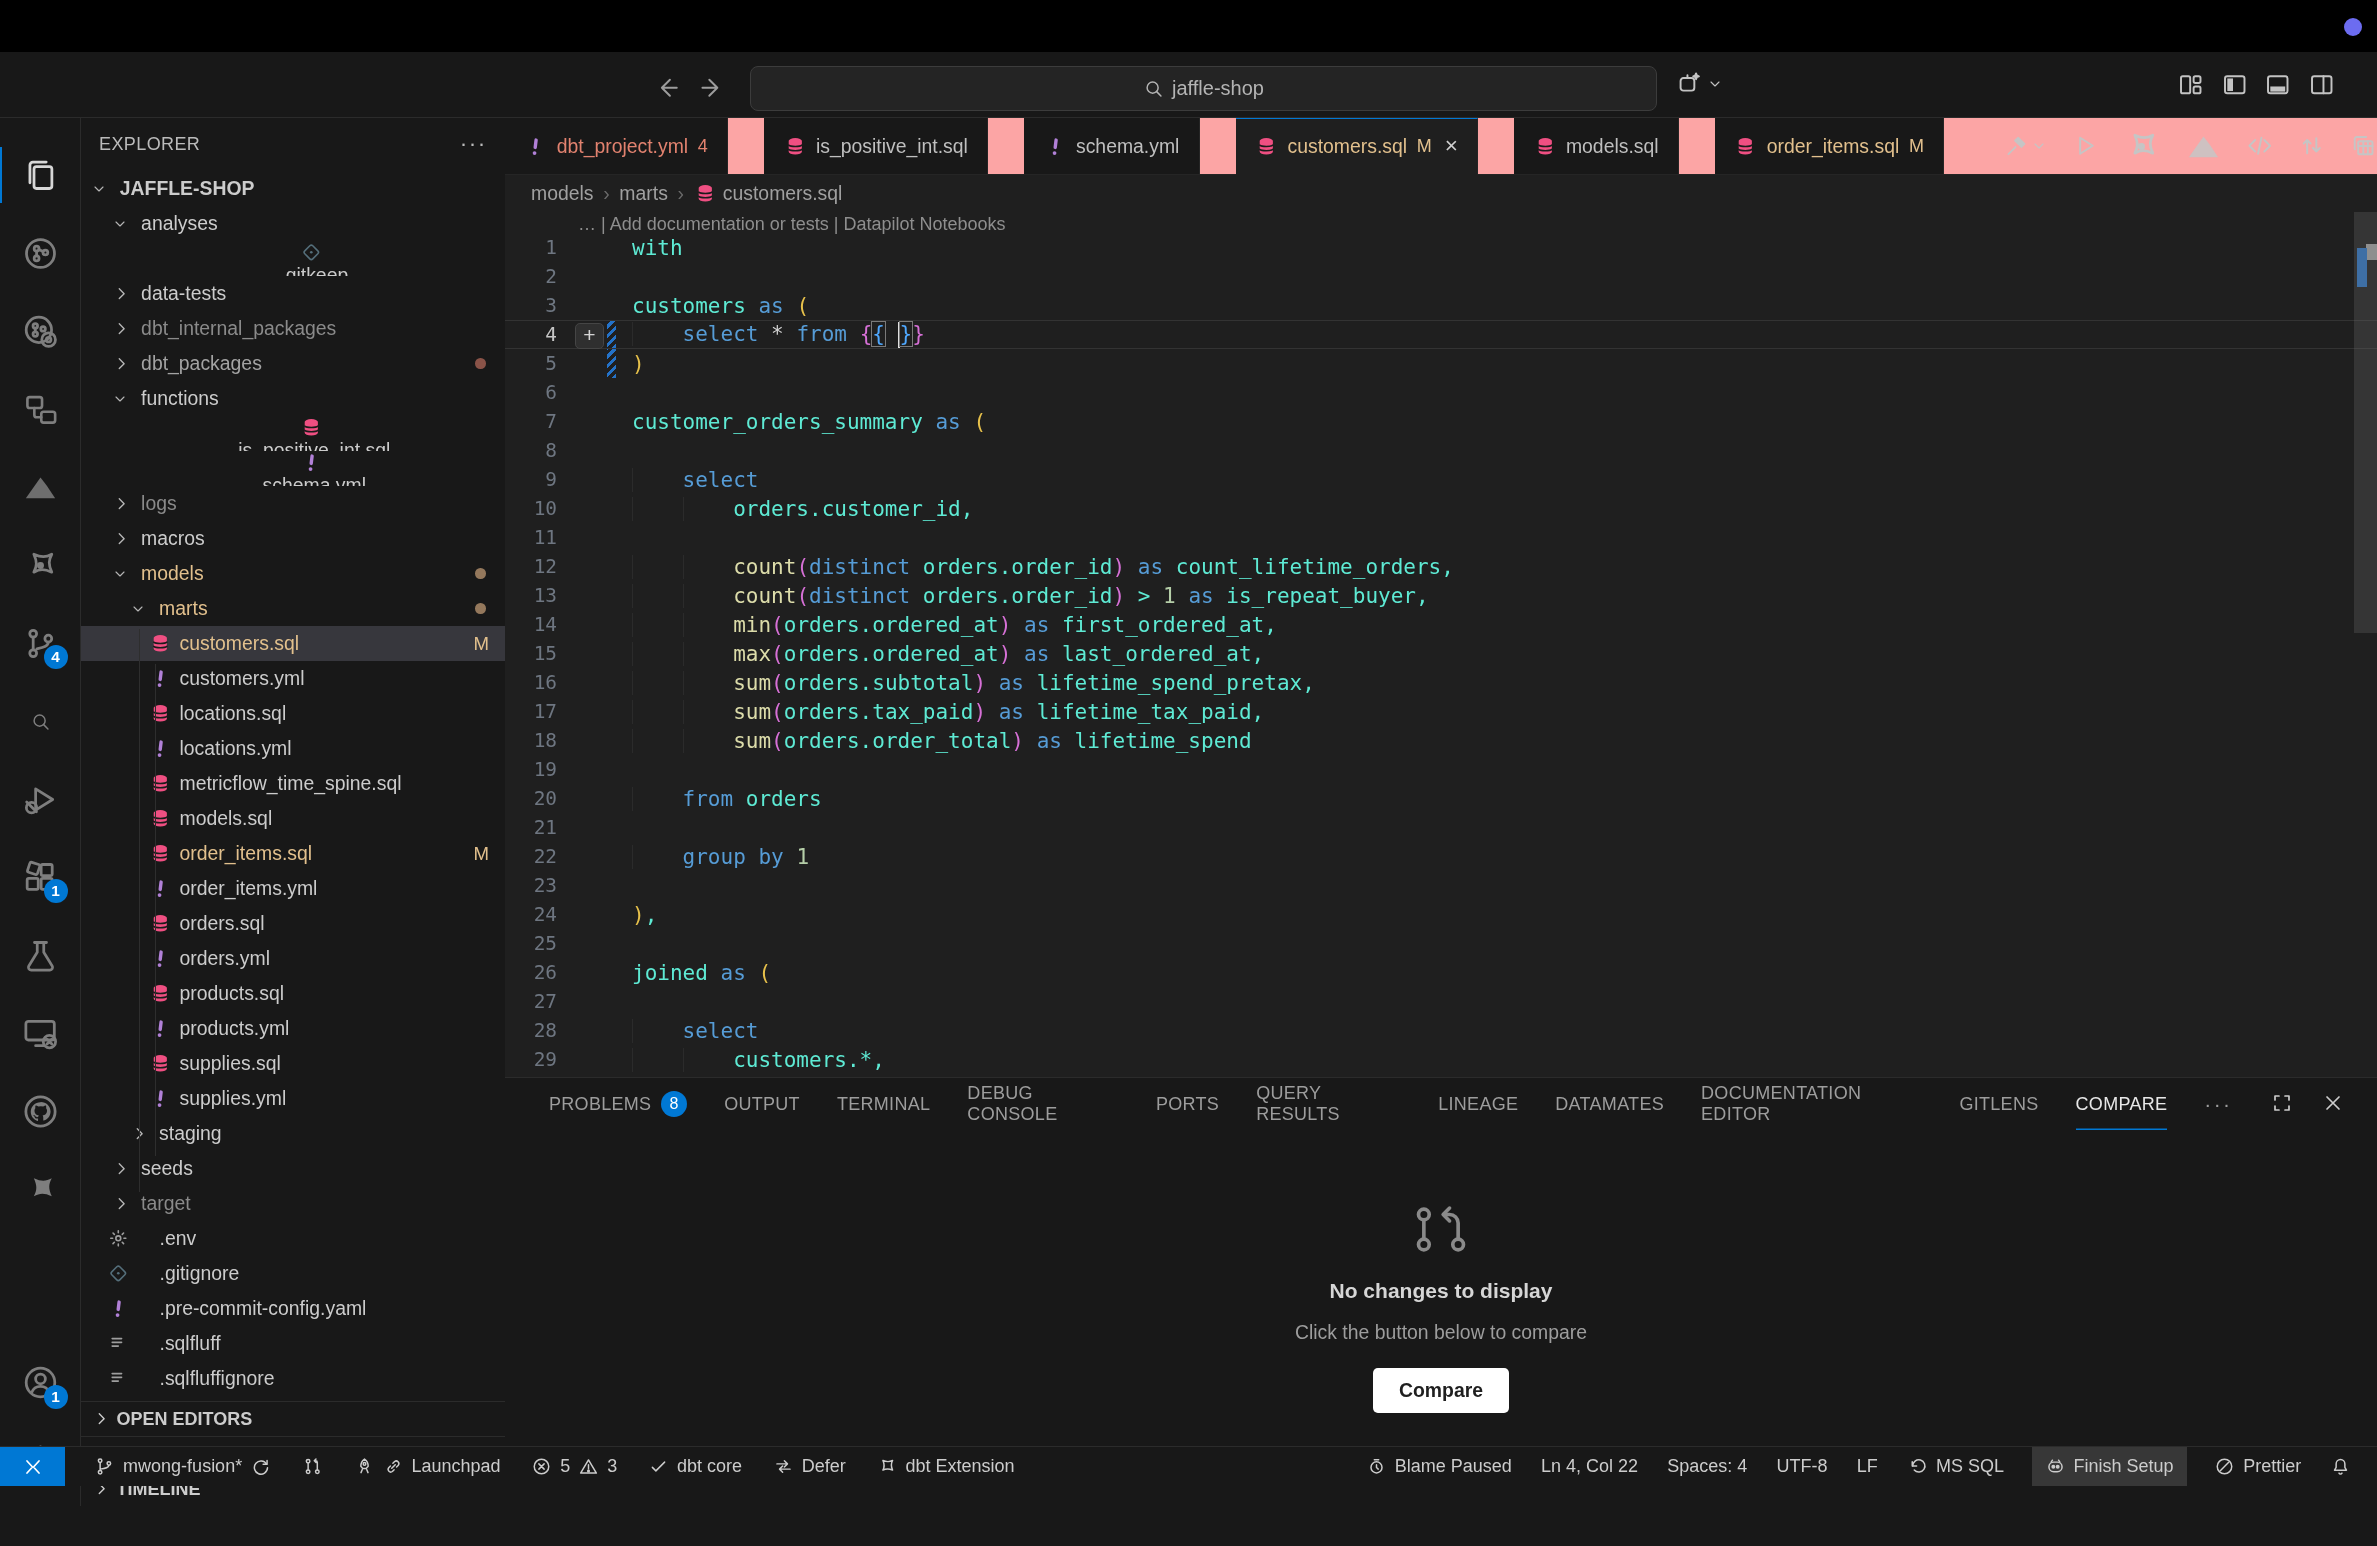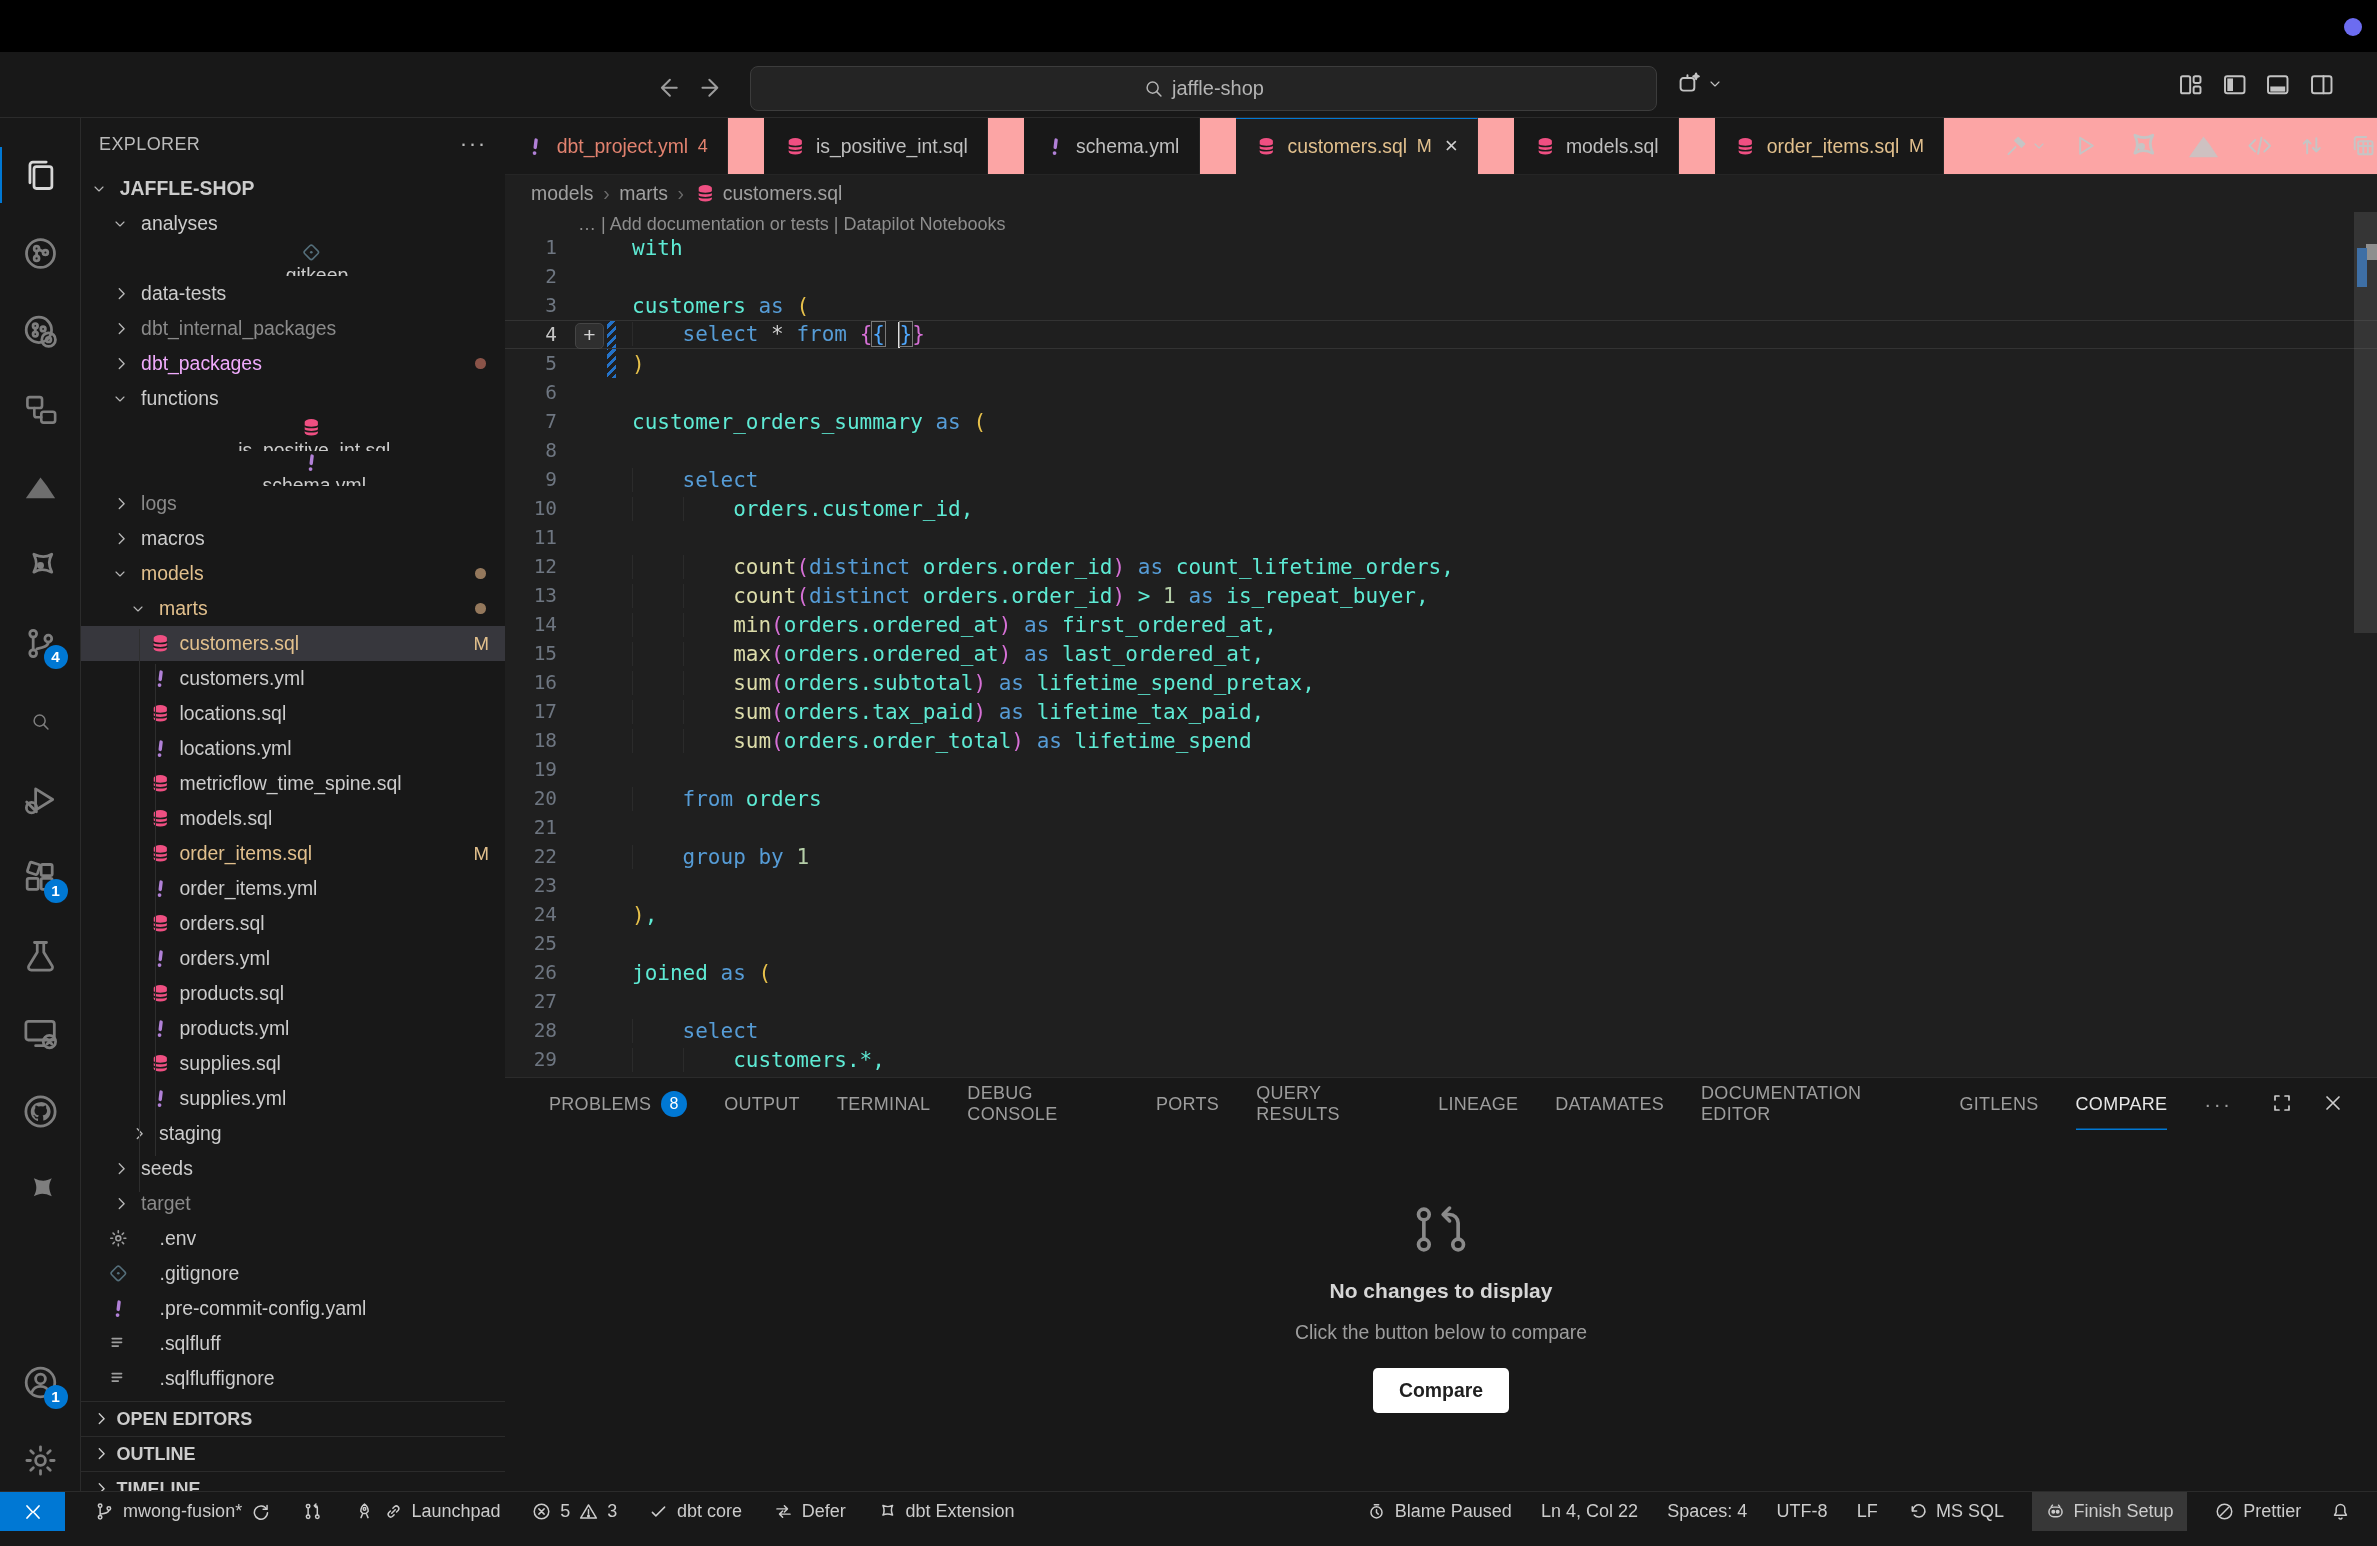--- a/index.html
+++ b/index.html
@@ -37,21 +37,21 @@
   #tree { position:absolute; left:0; top:53px; width:100%; }
   .trow { position:relative; height:35px; display:flex; align-items:center; font-size:19.4px; color:#cccccc; white-space:nowrap; }
   .trow.selected { background:#37373d; }
   .trow .chev { width:22.6px; color:#b6b6b6; flex:none; display:flex; }
   .trow .ficon { width:26px; flex:none; display:flex; justify-content:center; }
   .trow .lbl { margin-left:6.5px; overflow:hidden; text-overflow:ellipsis; }
   .trow .spacer { flex:1; }
   .trow .badge-m { color:#e2c08d; font-size:18.6px; margin-right:16px; }
   .trow .badge-dot { width:10.5px; height:10.5px; border-radius:50%; margin-right:19.4px; }
   .c-root { font-weight:bold; }
-  .col-yellow { color:#e2c08d; } .col-gray { color:#8a8a8a; } .col-red { color:#f0abfc; }
+  .col-yellow { color:#e2c08d; } .col-gray { color:#8a8a8a; } .col-red { color:#a3a3a3; }
   .ind-root { padding-left:9.7px; } .ind-f1 { padding-left:31px; } .ind-fr { padding-left:24px;gap:22px; }
   .ind-file1 { padding-left:36px;flex-direction:column; } .ind-f2 { padding-left:49px; } .ind-file2 { padding-left:66px; }
   .tguide { position:absolute; width:0.8px; background:#2e2e2e; }
   #sections { position:absolute; left:0; bottom:0; width:100%; }
   .sect { height:35px; border-top:0.8px solid #2b2b2b; display:flex; align-items:center; padding-left:11.3px; font-size:18px; font-weight:bold; color:#cccccc; gap:4.9px; }
 
   
   #editorcol { position:absolute; left:505px; top:0; right:0; height:100%; background:#1f1f1f; }
   #tabbar { position:absolute; left:0; top:0; right:0; height:57px; background:#fca5a5; display:flex; border-bottom:0.8px solid #252525;gap:36px; }
   .tab { position:relative; display:flex; align-items:center; gap:9.7px; padding:0 19.4px; font-size:19.4px; background:#181818; border-right:0.8px solid #252525; color:#bfbfbf; flex:none; }
@@ -98,21 +98,21 @@
   .ptab.more { font-size:21px; letter-spacing:2.4px; }
   #panel-actions { margin-left:auto; display:flex; gap:27.5px; padding-right:32px; color:#cccccc; }
   #panel-content { position:absolute; left:0; top:52px; right:0; bottom:0; display:flex; flex-direction:column; align-items:center; }
   #cmp-icon { margin-top:73px; color:#8a8a8a; }
   #cmp-msg { margin-top:22.6px; font-size:21px; font-weight:bold; color:#d6d6d6; }
   #cmp-hint { margin-top:18px; font-size:19.4px; color:#9d9d9d; }
   #cmp-btn { margin-top:24px; background:#ffffff; color:#1f1f1f; border:none; border-radius:4.9px; font-size:19.4px; font-weight:bold;
     padding:11.3px 26px; font-family:"Liberation Sans",sans-serif; }
 
   
-  #statusbar { position:absolute; left:0; top:1491px; width:2377px; height:40px; background:#181818; border-top:0.8px solid #2b2b2b;
+  #statusbar { position:absolute; left:0; top:1446px; width:2377px; height:40px; background:#181818; border-top:0.8px solid #2b2b2b;
     display:flex; align-items:center; font-size:18px; color:#cccccc; }
   #sb-left { display:flex; align-items:center; gap:27.5px; height:100%; }
   #sb-right { margin-left:auto; display:flex; align-items:center; gap:26px; height:100%; padding-right:24px; }
   .sb-item { display:flex; align-items:center; gap:8px; height:100%; padding:0 1.6px; }
   .sb-item.remote { background:#0078d4; color:#fff; width:65px; justify-content:center; padding:0; }
   .sb-item.highlight { background:#373737; padding:0 13px; }
 </style>
 </head>
 <body>
 

